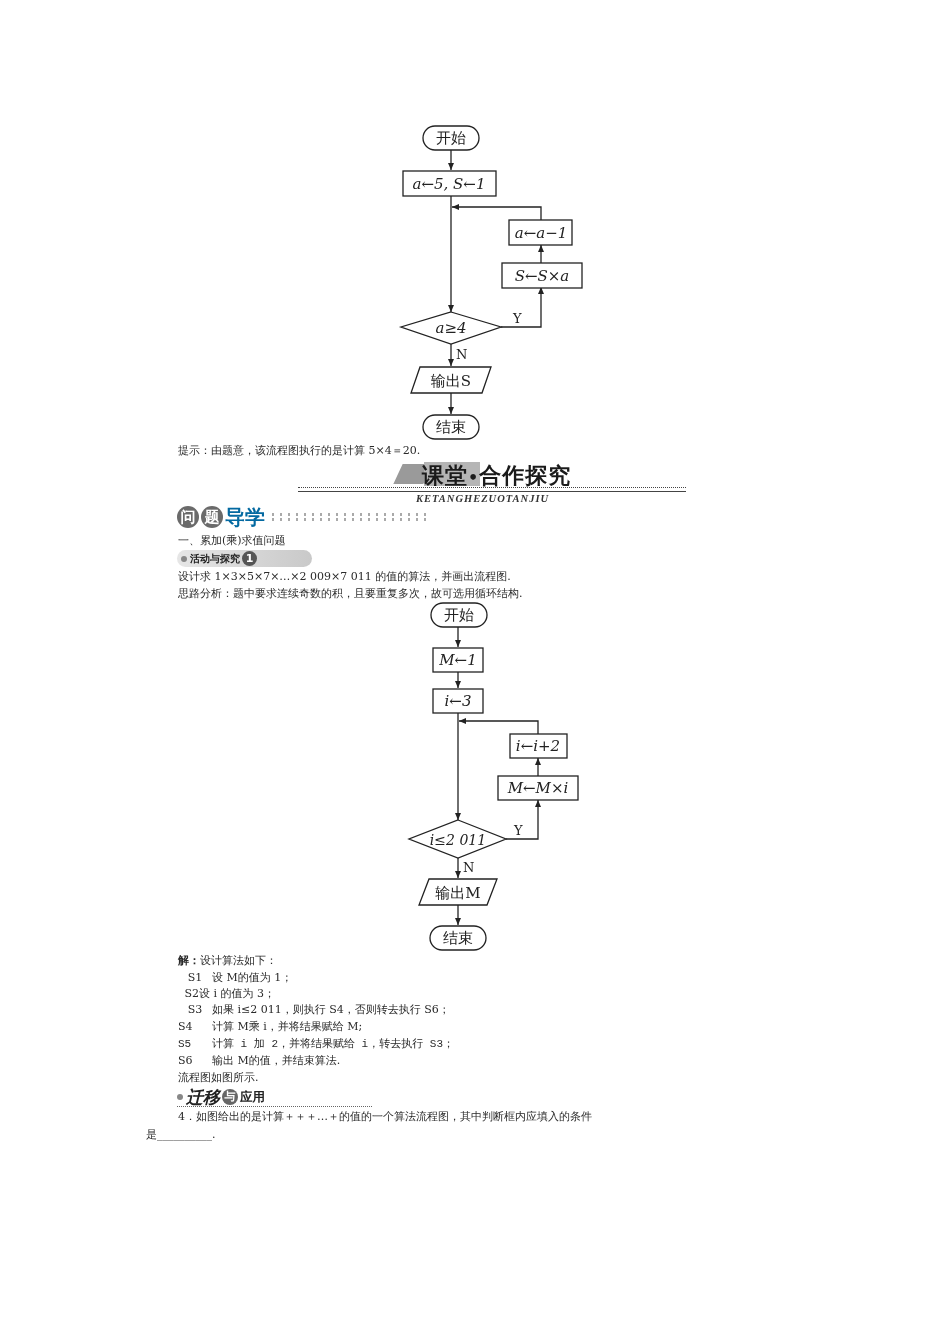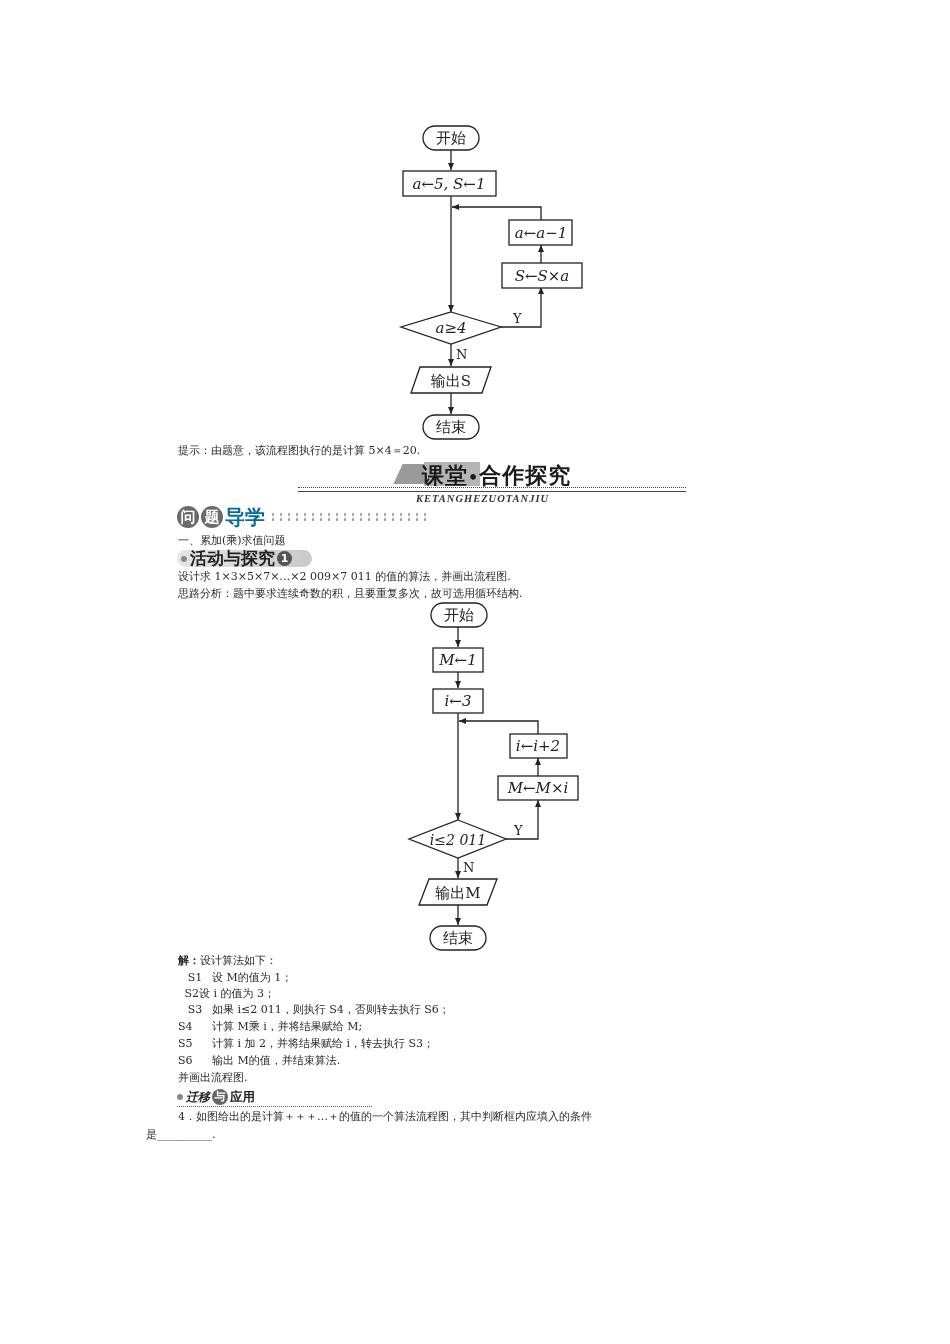--- a/index.html
+++ b/index.html
@@ -6,21 +6,21 @@
   body { width: 950px; height: 1344px; position: relative; overflow: hidden;
          font-family: "DejaVu Serif", "Liberation Serif", serif; color: #222; }
   .abs { position: absolute; }
   .txt { font-size: 11px; line-height: 16px; white-space: nowrap; color: #2a2a2a; }
   svg text { font-family: "DejaVu Serif", "Liberation Serif", serif; fill: #222; }
   .ital { font-style: italic; }
   .banner-title { font-family: "DejaVu Sans", "Liberation Sans", sans-serif; font-weight: bold; font-size: 22px; color: #1a1a1a; letter-spacing: 1px; }
   .banner-sub { font-family: "Liberation Serif", serif; font-style: italic; font-weight: bold; font-size: 10.5px; letter-spacing: 1px; color: #333; }
   .bold { font-weight: bold; }
   .pill { background: linear-gradient(90deg,#e6e6e6,#c9c9c9); border-radius: 9px; height: 17px; }
-  .pill-label { font-family: Liberation Serif, serif; font-weight: bold; font-size: 17px; color: #222; }
+  .pill-label { font-family: Liberation Serif, serif; font-weight: bold; font-size: 10px; color: #222; }
   .circ { display: inline-block; width: 15px; height: 15px; border-radius: 50%; background: #555; color: #fff; font-size: 11px; text-align: center; line-height: 15px; font-family: "DejaVu Sans", sans-serif; font-weight: bold; }
 </style>
 </head>
 <body>
 
 <svg class="abs" style="left:0;top:0" width="950" height="470">
   <defs>
     <marker id="arr" markerWidth="8" markerHeight="8" refX="7" refY="4" orient="auto" markerUnits="userSpaceOnUse">
       <path d="M0,1 L7,4 L0,7 Z" fill="#222"></path>
     </marker>
@@ -134,29 +134,29 @@
 </div>
 <div class="abs txt" style="left:165px;top:986px;text-align:right;">
   <span style="display:inline-block;width:34px;">S2</span><span>设 i 的值为 3；</span>
 </div>
 <div class="abs txt" style="left:178px;top:1002px;text-align:center;">
   <span style="display:inline-block;width:34px;">S3</span><span>如果 i≤2 011，则执行 S4，否则转去执行 S6；</span>
 </div>
 <div class="abs txt" style="left:178px;top:1019px;">
   <span style="display:inline-block;width:34px;">S4</span><span>计算 M乘 i，并将结果赋给 M;</span>
 </div>
-<div class="abs txt" style="left:178px;top:1036px;">
+<div class="abs txt" style="left:178px;top:1036px;font-family:Liberation Mono, monospace;">
   <span style="display:inline-block;width:34px;">S5</span><span>计算 i 加 2，并将结果赋给 i，转去执行 S3；</span>
 </div>
 <div class="abs txt" style="left:178px;top:1053px;">
   <span style="display:inline-block;width:34px;">S6</span><span>输出 M的值，并结束算法.</span>
 </div>
-<div class="abs txt" style="left:178px;top:1070px;">并画出流程图.</div>
+<div class="abs txt" style="left:178px;top:1070px;">流程图如图所示.</div>
 
 <div class="abs" style="left:177px;top:1088px;width:195px;height:18px;border-bottom:1px dotted #666;display:flex;align-items:center;">
   <span style="display:inline-block;width:6px;height:6px;border-radius:50%;background:#888;"></span>
-  <span style="font-family:Liberation Mono, monospace;font-weight:bold;font-style:italic;font-size:12px;margin-left:3px;color:#222;">迁移</span>
+  <span style="font-family:Liberation Mono, monospace;font-weight:bold;font-style:italic;font-size:17px;margin-left:3px;color:#222;">迁移</span>
   <span style="display:inline-block;width:16px;height:16px;border-radius:50%;background:#666;color:#fff;font-size:11px;text-align:center;line-height:16px;margin:0 2px;font-family:'DejaVu Sans',sans-serif;font-weight:bold;">与</span>
   <span style="font-family:'DejaVu Sans',sans-serif;font-weight:bold;font-size:12.5px;color:#222;">应用</span>
 </div>
 
 <div class="abs txt" style="left:178px;top:1109px;">4．如图给出的是计算＋＋＋…＋的值的一个算法流程图，其中判断框内应填入的条件</div>
 <div class="abs txt" style="left:146px;top:1127px;">是__________.</div>
 
 </body></html>

